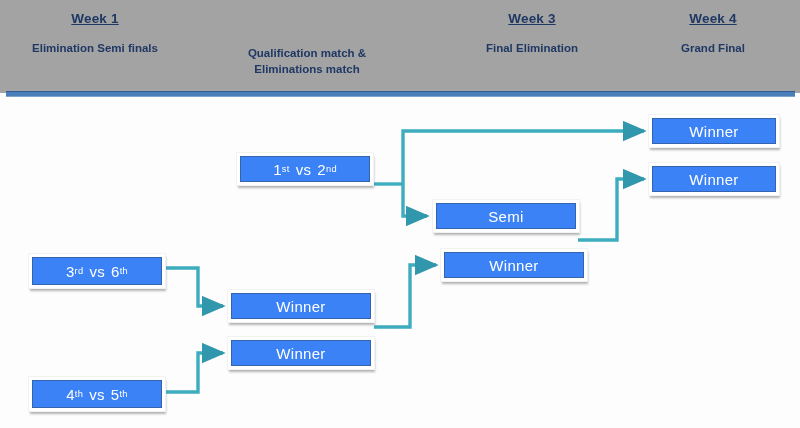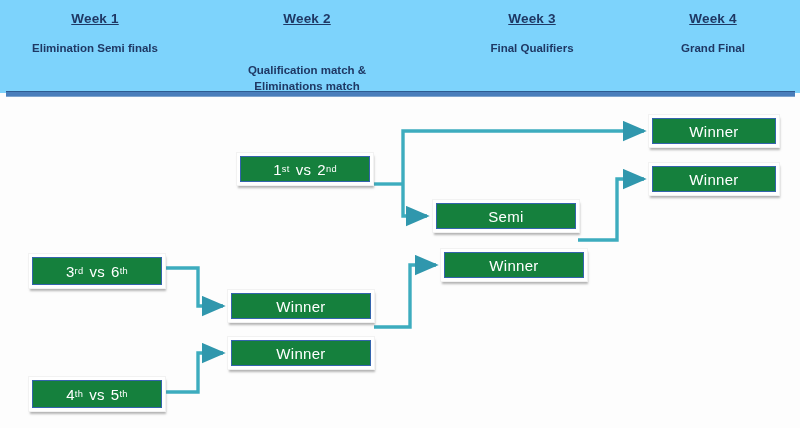--- a/index.html
+++ b/index.html
@@ -14,21 +14,21 @@
     overflow: hidden;
     font-family: "Liberation Sans", sans-serif;
     background: #fdfdfd;
   }
 
   
   #header-band {
     position: absolute;
     left: 0; top: 0;
     width: 800px; height: 93px;
-    background: #7dd3fc;
+    background: #a3a3a3;
   }
   .week-col {
     position: absolute;
     top: 10px;
     width: 200px;
     text-align: center;
   }
   .week-title {
     font-size: 13.5px;
     font-weight: bold;
@@ -61,21 +61,21 @@
     box-sizing: border-box;
     background: #ffffff;
     padding: 3px;
     border: 1px solid #f2f2f2;
     box-shadow: 1px 3px 2px -1px rgba(120,120,120,.55);
   }
   .node-inner {
     box-sizing: border-box;
     width: 100%;
     height: 100%;
-    background: #15803d;
+    background: #3b82f6;
     border: 1px solid #3464ad;
     color: #ffffff;
     display: flex;
     align-items: center;
     justify-content: center;
     font-size: 15px;
     letter-spacing: .3px;
     white-space: nowrap;
   }
   .node-inner sup {
@@ -96,28 +96,27 @@
 <body>
 
 <div id="header-band">
 
   <div class="week-col" style="left:-5px;">
     <div class="week-title">Week 1</div>
     <div class="week-sub">Elimination Semi finals</div>
   </div>
 
   <div class="week-col" style="left:207px;">
-    <div class="week-title">Week 2</div>
     <div class="week-sub" style="white-space:pre-line;margin-top:35px;">Qualification match &amp;
 Eliminations match</div>
   </div>
 
   <div class="week-col" style="left:432px;">
     <div class="week-title">Week 3</div>
-    <div class="week-sub">Final Qualifiers</div>
+    <div class="week-sub">Final Elimination</div>
   </div>
 
   <div class="week-col" style="left:613px;">
     <div class="week-title">Week 4</div>
     <div class="week-sub">Grand Final</div>
   </div>
 
 </div>
 <div id="header-rule"></div>
 

